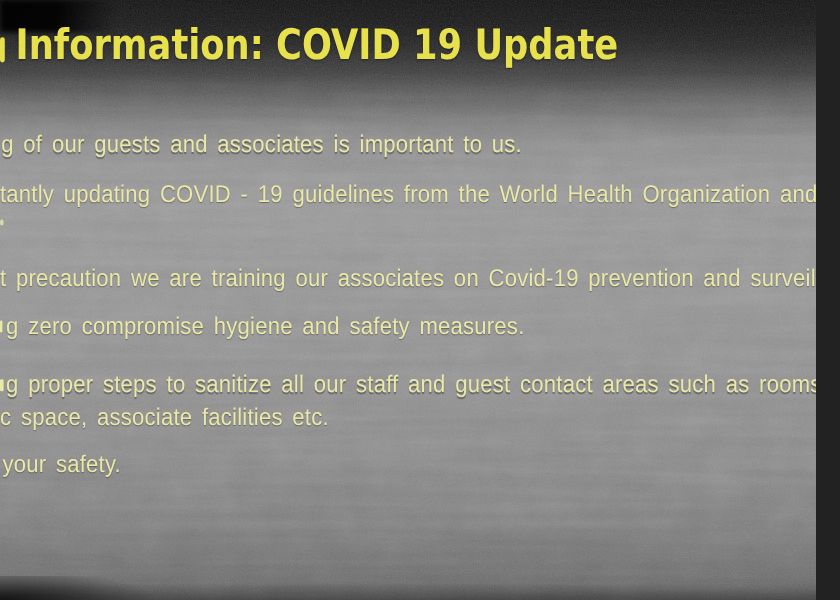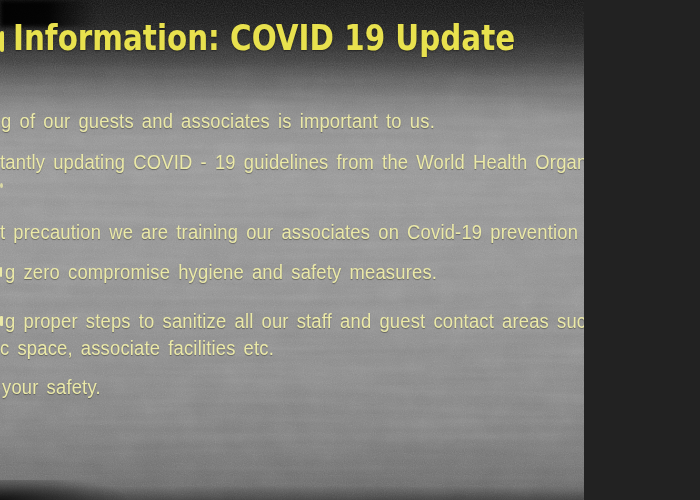--- a/index.html
+++ b/index.html
@@ -1,17 +1,17 @@
 <!DOCTYPE html>
 <html><head>
 <meta charset="utf-8">
 <style>
   html,body{margin:0;padding:0;background:#222;}
   #slide{
-    position:relative;width:584px;height:500px;overflow:hidden;
+    position:relative;width:680px;height:500px;overflow:hidden;
     background:linear-gradient(180deg,
       #0f0f0f 0%, #161616 4%, #232323 8%, #3a3a3a 12%,
       #5b5b5b 16%, #777777 20%, #8a8a8a 24%, #949494 32%,
       #919191 48%, #8c8c8c 62%, #858585 76%, #7b7b7b 86%,
       #6d6d6d 94%, #5d5d5d 100%);
     font-family:"Liberation Sans", sans-serif;
     text-align:center;
   }
   .noise{position:absolute;left:0;top:0;width:700px;height:500px;pointer-events:none;}
   .patch{position:absolute;pointer-events:none;}

